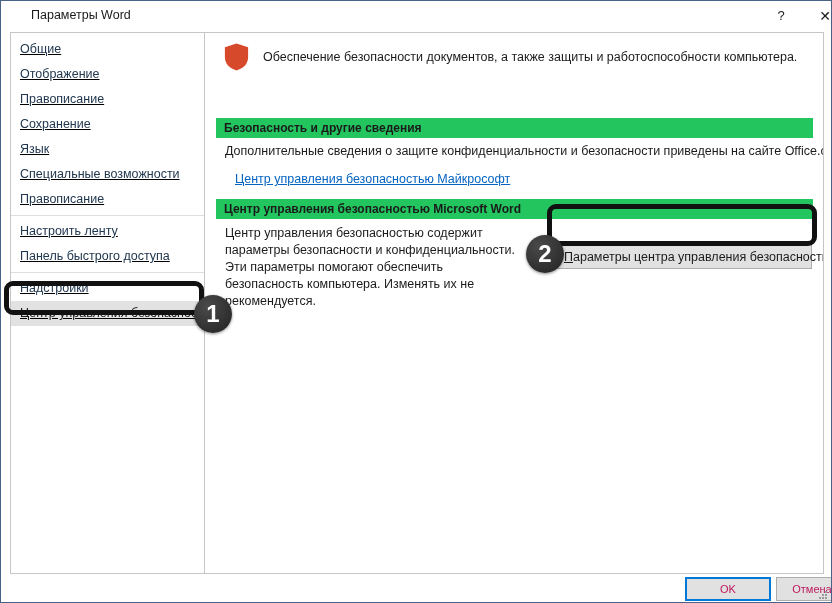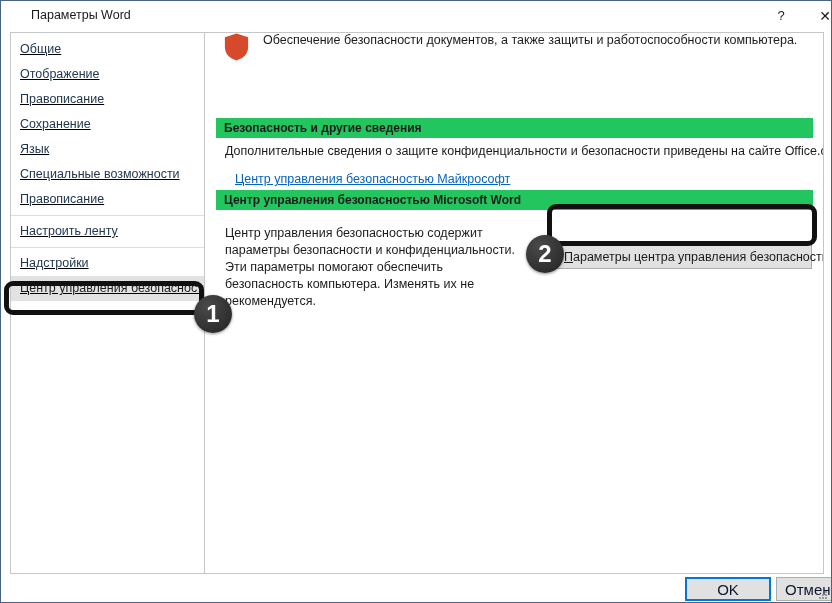--- a/index.html
+++ b/index.html
@@ -103,21 +103,21 @@
     border: 1px solid #c6c6c6;
     overflow: hidden;
   }
 
   #banner {
     position: absolute;
     left: 0; top: 0;
     width: 618px;
     height: 47px;
     display: flex;
-    align-items: flex-start;
+    align-items: center;
     padding-left: 19px;
   }
   #shield-icon { width: 25px; height: 28px; flex: 0 0 auto; }
   #banner-text {
     margin-left: 14px;
     font-size: 12.5px;
     color: #1b1b1b;
     white-space: nowrap;
   }
 
@@ -128,21 +128,21 @@
     height: 20px;
     background: #22c55e;
     font-size: 12px;
     font-weight: bold;
     color: #1b1b1b;
     padding-left: 8px;
     line-height: 20px;
     white-space: nowrap;
   }
   #sec1-head { top: 85px; }
-  #sec2-head { top: 157px; }
+  #sec2-head { top: 166px; }
 
   #sec1-body {
     position: absolute;
     left: 20px;
     top: 111px;
     font-size: 12.5px;
     color: #1b1b1b;
     white-space: nowrap;
   }
   #privacy-link {
@@ -182,23 +182,23 @@
     white-space: nowrap;
     padding: 0 6px;
   }
   #trustcenter-btn .akey { text-decoration: underline; }
 
   
   .dlg-btn {
     position: absolute;
     width: 86px;
     height: 24px;
-    font-size: 15px;
-    font-family: "Liberation Sans", sans-serif;
-    color: #0f172a;
+    font-size: 11px;
+    font-family: "Liberation Sans", sans-serif;
+    color: #be185d;
     background: #e1e1e1;
     cursor: default;
   }
   #ok-btn {
     left: 684px; top: 576px;
     background: #e1e1e1;
     border: 2px solid #0078d7;
   }
   #cancel-btn {
     left: 777px; top: 576px;
@@ -263,20 +263,21 @@
     <div class="side-item">Отображение</div>
     <div class="side-item">Правописание</div>
     <div class="side-item">Сохранение</div>
     <div class="side-item">Язык</div>
     <div class="side-item">Специальные возможности</div>
     <div class="side-item">Правописание</div>
 
     <div class="side-sep"></div>
 
     <div class="side-item">Настроить ленту</div>
+    <div class="side-item">Панель быстрого доступа</div>
 
     <div class="side-sep"></div>
 
     <div class="side-item">Надстройки</div>
     <div class="side-item selected">Центр управления безопасностью</div>
 
   </div>
 
   <div id="main">
 

